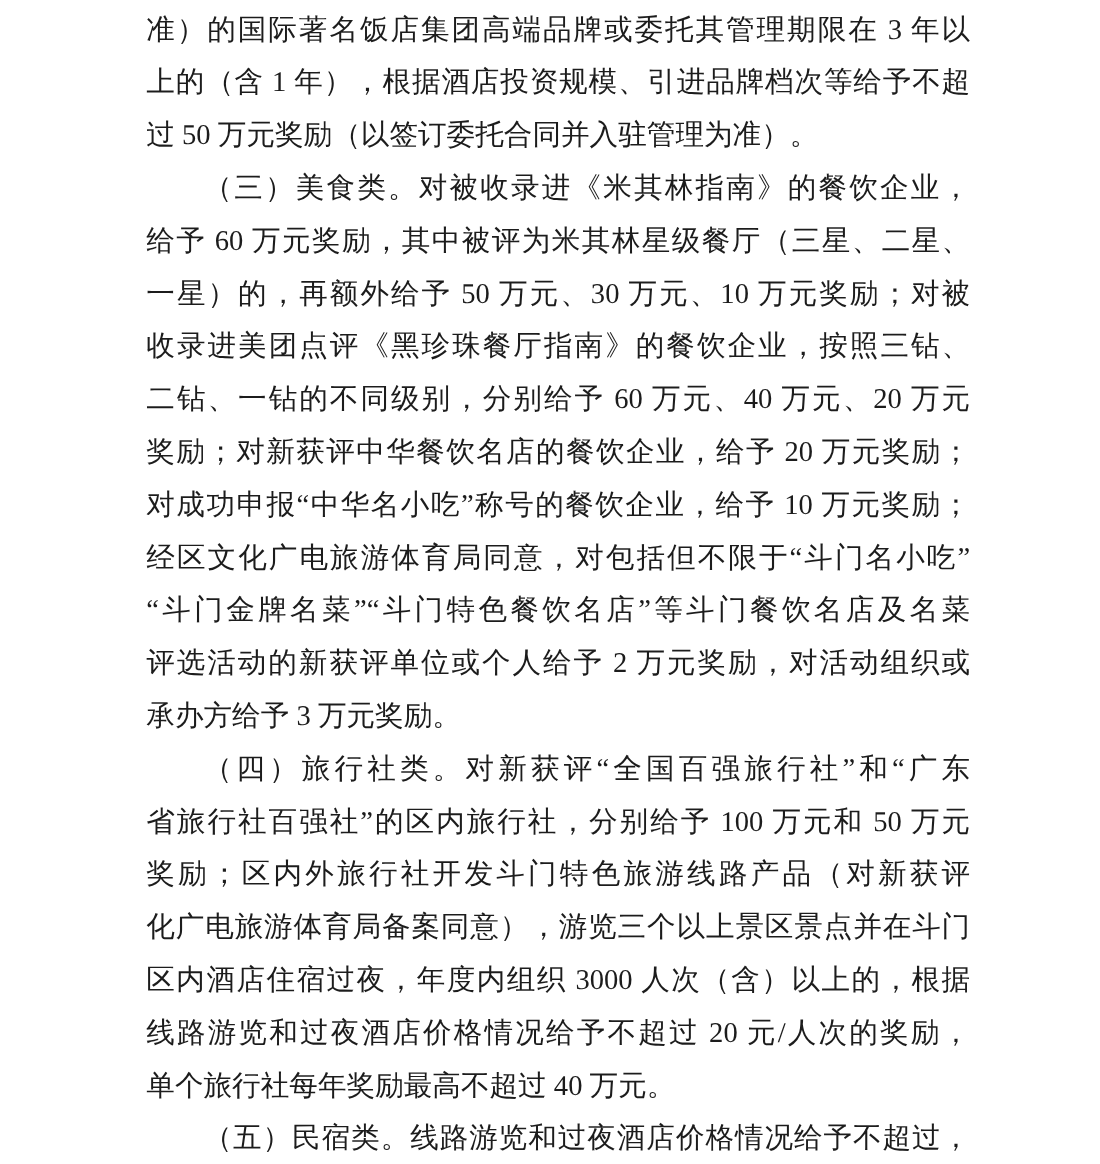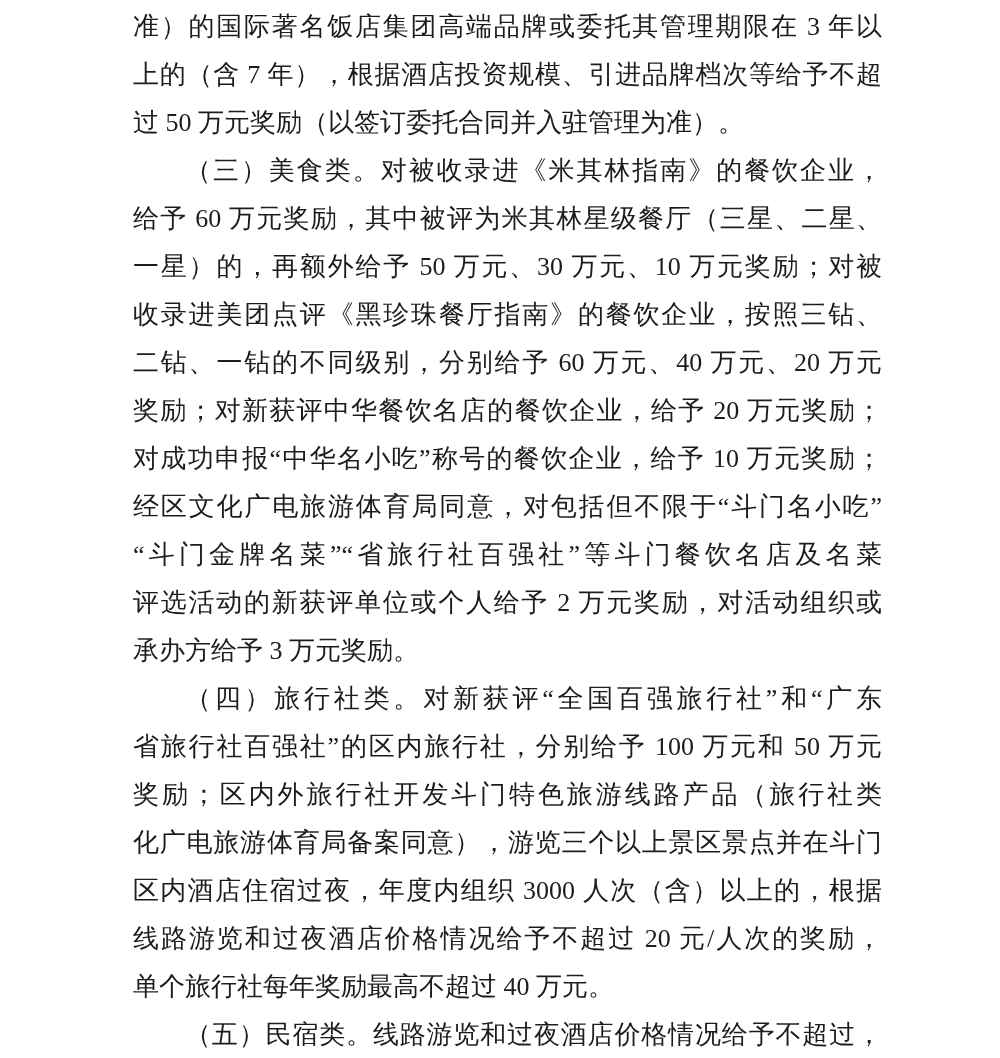--- a/index.html
+++ b/index.html
@@ -39,42 +39,42 @@
   }
 </style>
 </head>
 <body>
 
 <div class="page">
   <div class="textblock">
 
     <div class="paragraph">
       <div class="line">准）的国际著名饭店集团高端品牌或委托其管理期限在 3 年以</div>
-      <div class="line">上的（含 7 年），根据酒店投资规模、引进品牌档次等给予不超</div>
+      <div class="line">上的（含 1 年），根据酒店投资规模、引进品牌档次等给予不超</div>
       <div class="line end">过 50 万元奖励（以签订委托合同并入驻管理为准）。</div>
     </div>
 
     <div class="paragraph">
       <div class="line indent">（三）美食类。对被收录进《米其林指南》的餐饮企业，</div>
       <div class="line">给予 60 万元奖励，其中被评为米其林星级餐厅（三星、二星、</div>
       <div class="line">一星）的，再额外给予 50 万元、30 万元、10 万元奖励；对被</div>
       <div class="line">收录进美团点评《黑珍珠餐厅指南》的餐饮企业，按照三钻、</div>
       <div class="line">二钻、一钻的不同级别，分别给予 60 万元、40 万元、20 万元</div>
       <div class="line">奖励；对新获评中华餐饮名店的餐饮企业，给予 20 万元奖励；</div>
       <div class="line">对成功申报“中华名小吃”称号的餐饮企业，给予 10 万元奖励；</div>
       <div class="line">经区文化广电旅游体育局同意，对包括但不限于“斗门名小吃”</div>
-      <div class="line">“斗门金牌名菜”“省旅行社百强社”等斗门餐饮名店及名菜</div>
+      <div class="line">“斗门金牌名菜”“斗门特色餐饮名店”等斗门餐饮名店及名菜</div>
       <div class="line">评选活动的新获评单位或个人给予 2 万元奖励，对活动组织或</div>
       <div class="line end">承办方给予 3 万元奖励。</div>
     </div>
 
     <div class="paragraph">
       <div class="line indent">（四）旅行社类。对新获评“全国百强旅行社”和“广东</div>
       <div class="line">省旅行社百强社”的区内旅行社，分别给予 100 万元和 50 万元</div>
-      <div class="line">奖励；区内外旅行社开发斗门特色旅游线路产品（旅行社类</div>
+      <div class="line">奖励；区内外旅行社开发斗门特色旅游线路产品（对新获评</div>
       <div class="line">化广电旅游体育局备案同意），游览三个以上景区景点并在斗门</div>
       <div class="line">区内酒店住宿过夜，年度内组织 3000 人次（含）以上的，根据</div>
       <div class="line">线路游览和过夜酒店价格情况给予不超过 20 元/人次的奖励，</div>
       <div class="line end">单个旅行社每年奖励最高不超过 40 万元。</div>
     </div>
 
     <div class="paragraph">
       <div class="line indent">（五）民宿类。线路游览和过夜酒店价格情况给予不超过，</div>
     </div>
 

